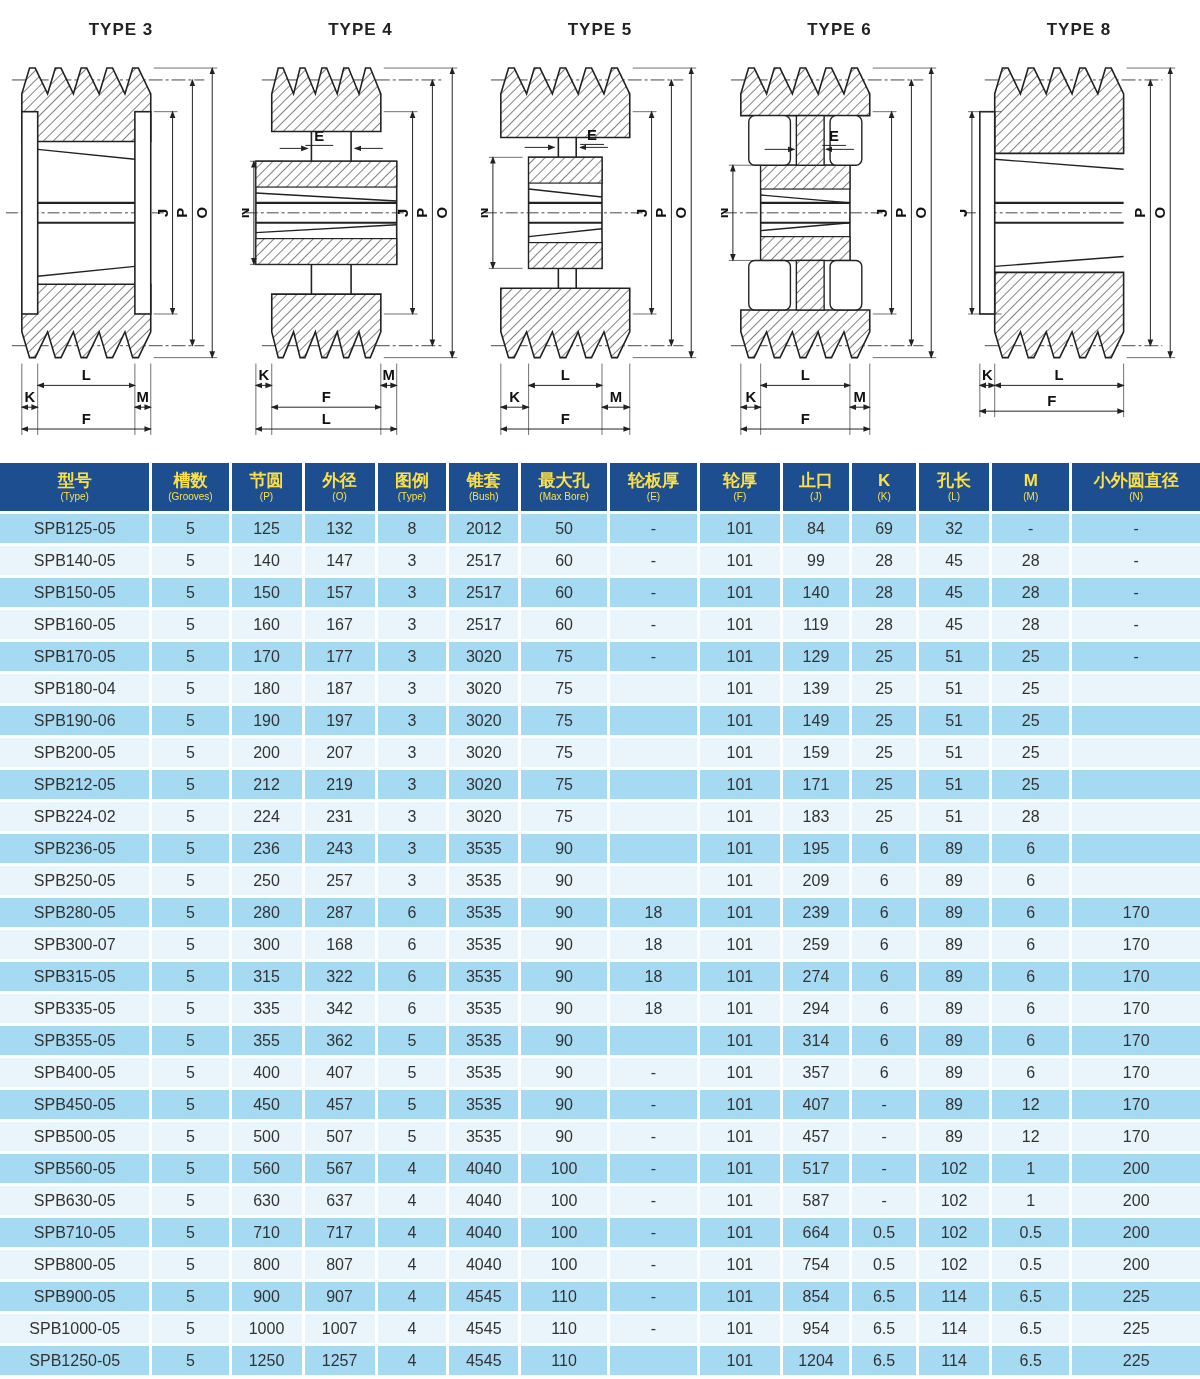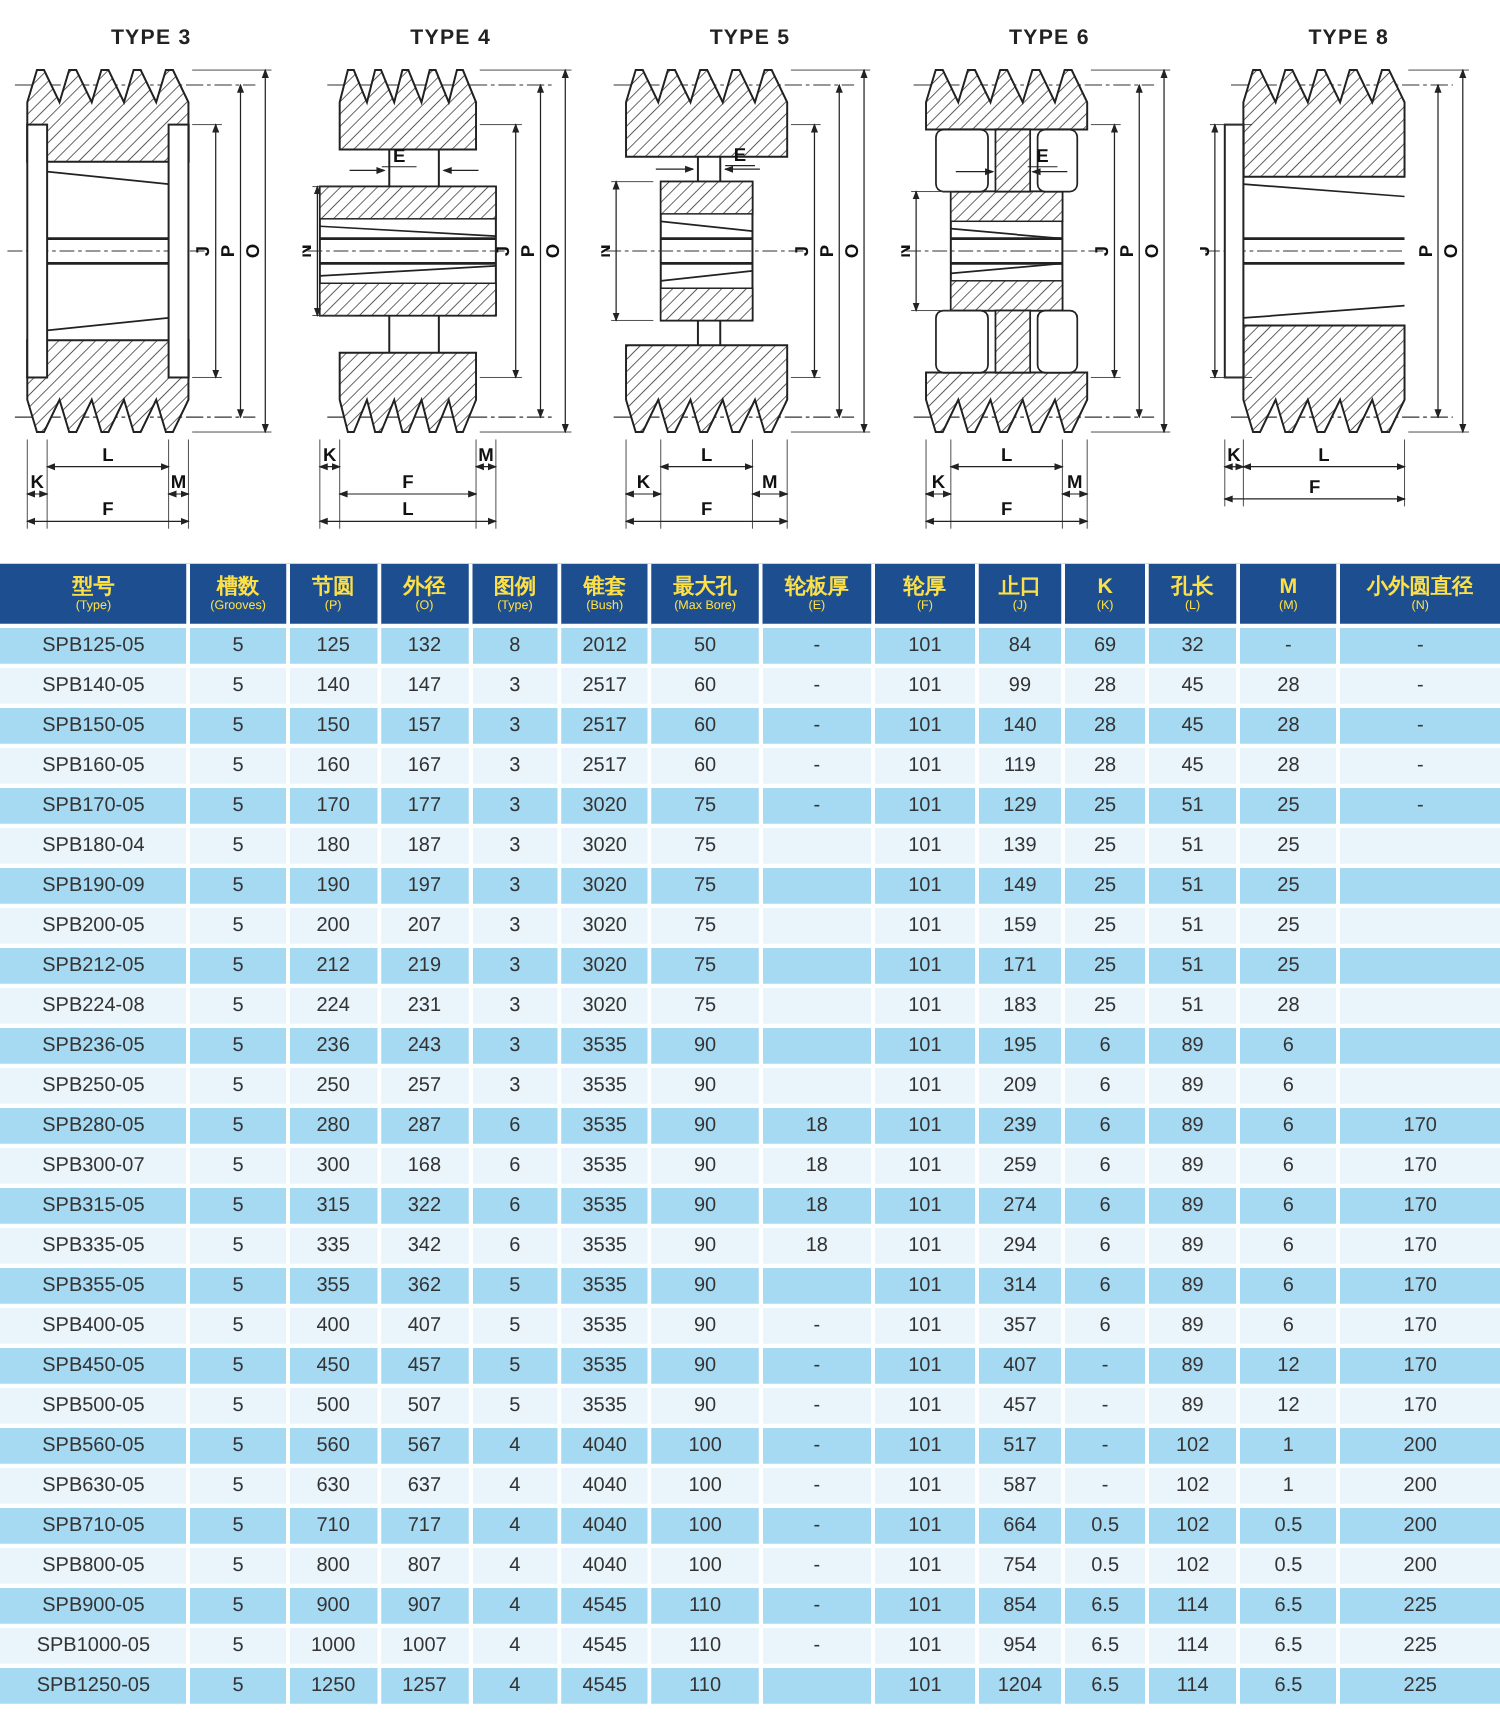--- a/index.html
+++ b/index.html
@@ -1,21 +1,21 @@
 <!DOCTYPE html>
 <html><head>
 <meta charset="utf-8">
 <style>
   html,body{margin:0;padding:0;background:#ffffff;}
   body{width:1200px;font-family:"Liberation Sans",sans-serif;color:#2e2e2e;}
   .page{width:1200px;}
   
   .drawings{display:flex;justify-content:space-between;padding:20px 2px 6px 2px;}
   .figure{width:238px;display:flex;flex-direction:column;align-items:center;}
-  .figure-title{font-size:17px;font-weight:bold;color:#222;letter-spacing:1px;margin-bottom:2px;text-align:left;}
+  .figure-title{font-size:17px;font-weight:bold;color:#222;letter-spacing:1px;margin-bottom:14px;text-align:left;}
   svg text{font-family:"Liberation Sans",sans-serif;font-size:15px;font-weight:600;fill:#111;}
   
   table.spec{width:100%;border-collapse:collapse;table-layout:fixed;margin-top:6px;}
   table.spec th{background:#1d4e8f;color:#fde047;font-weight:bold;text-align:center;vertical-align:middle;
     padding:7px 1px;border-right:3px solid #fff;border-bottom:3px solid #fff;}
   table.spec th .zh{font-size:17px;line-height:1.25;display:block;}
   table.spec th .en{font-size:10px;font-weight:normal;line-height:1.25;display:block;}
   table.spec td{text-align:center;font-size:16px;color:#333;height:27px;line-height:27px;
     border-right:3px solid #fff;border-bottom:3px solid #fff;white-space:nowrap;overflow:hidden;}
   table.spec th:last-child,table.spec td:last-child{border-right:none;}
@@ -437,21 +437,21 @@
           <td>75</td>
           <td></td>
           <td>101</td>
           <td>139</td>
           <td>25</td>
           <td>51</td>
           <td>25</td>
           <td></td>
         </tr>
         <tr>
-          <td>SPB190-09</td>
+          <td>SPB190-06</td>
           <td>5</td>
           <td>190</td>
           <td>197</td>
           <td>3</td>
           <td>3020</td>
           <td>75</td>
           <td></td>
           <td>101</td>
           <td>149</td>
           <td>25</td>
@@ -485,21 +485,21 @@
           <td>75</td>
           <td></td>
           <td>101</td>
           <td>171</td>
           <td>25</td>
           <td>51</td>
           <td>25</td>
           <td></td>
         </tr>
         <tr>
-          <td>SPB224-08</td>
+          <td>SPB224-02</td>
           <td>5</td>
           <td>224</td>
           <td>231</td>
           <td>3</td>
           <td>3020</td>
           <td>75</td>
           <td></td>
           <td>101</td>
           <td>183</td>
           <td>25</td>

